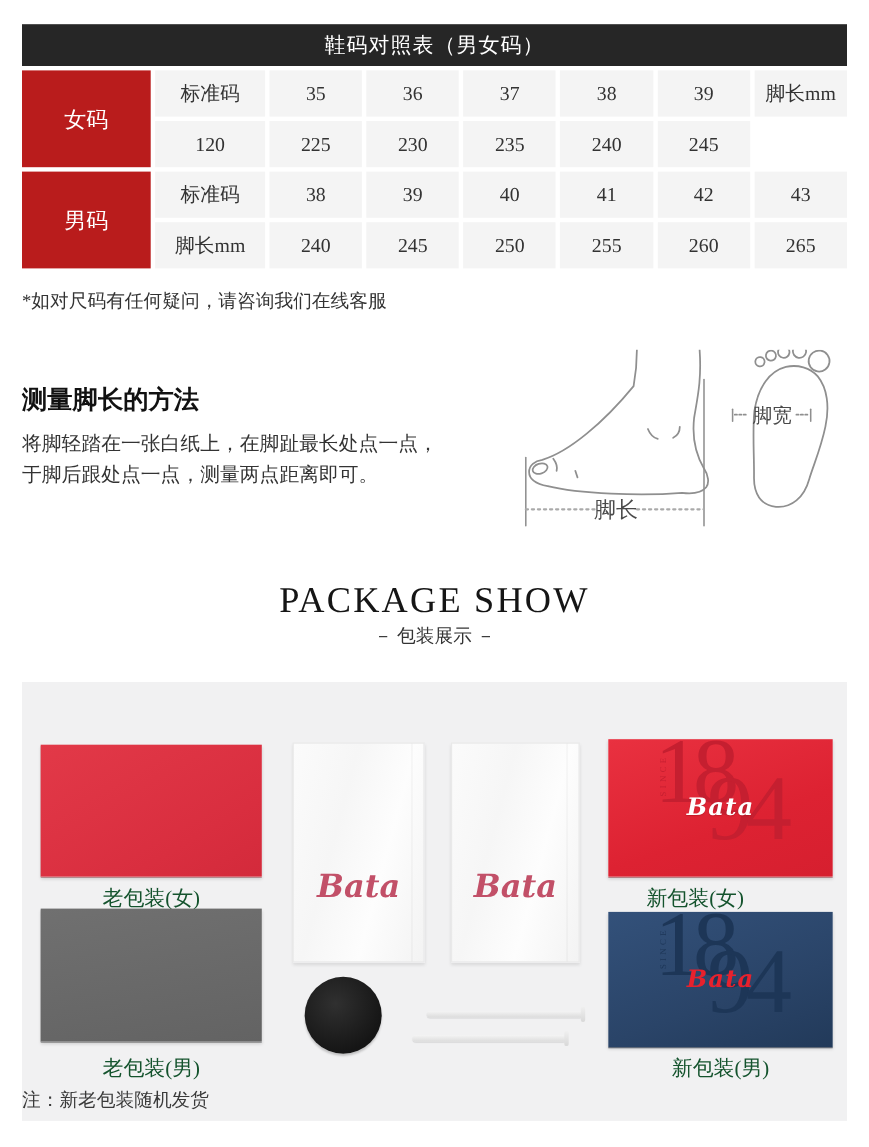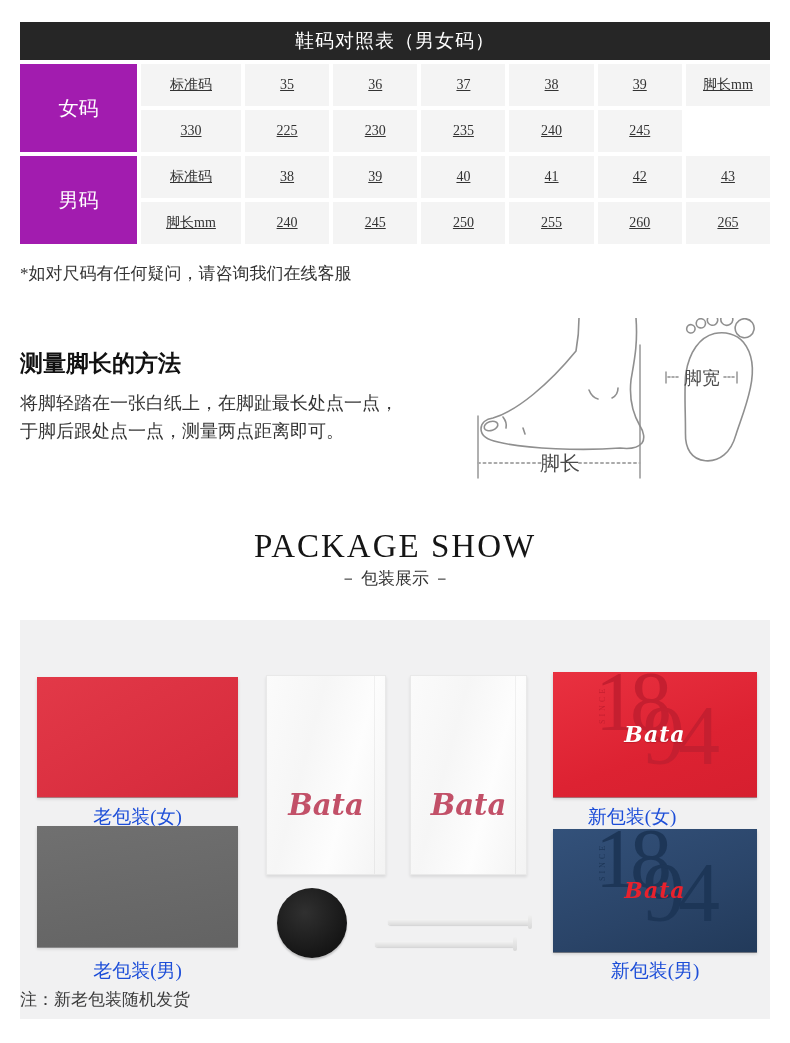--- a/index.html
+++ b/index.html
@@ -5,24 +5,24 @@
   html,body{margin:0;padding:0;background:#fff;}
   .page{position:relative;width:790px;height:1043px;background:#fff;overflow:hidden;
         font-family:"Liberation Serif","DejaVu Serif",serif;color:#2f2f2f;}
 
   
   .tblwrap{position:absolute;left:20px;top:22px;width:750px;}
   .tbl-header{height:38px;background:#262626;color:#fff;display:flex;align-items:center;
               justify-content:center;font-size:19px;letter-spacing:1px;}
   .tbl-group{display:grid;grid-template-columns:117px 100px repeat(6,1fr);
              grid-auto-rows:42px;gap:4px;margin-top:4px;}
-  .gh{grid-row:1/3;grid-column:1;background:#a21caf;color:#fff;display:flex;
+  .gh{grid-row:1/3;grid-column:1;background:#b91c1c;color:#fff;display:flex;
       align-items:center;justify-content:center;font-size:20px;}
   .cell{background:#f4f4f4;display:flex;align-items:center;justify-content:center;
-        font-size:14px;color:#333;text-decoration:underline;}
+        font-size:18px;color:#333;}
   .size-note{position:absolute;left:20px;top:262px;font-size:17px;color:#333;}
 
   
   .measure-heading{position:absolute;left:20px;top:348px;font-size:23px;font-weight:bold;color:#111;}
   .measure-text{position:absolute;left:20px;top:389px;font-size:18px;line-height:28px;color:#333;width:440px;}
   .foot-svg{position:absolute;left:455px;top:318px;}
 
   
   .pkg-title{position:absolute;left:0;top:528px;width:790px;text-align:center;
              font-size:33px;letter-spacing:2px;color:#151515;font-weight:400;}
@@ -67,21 +67,21 @@
             font-size:29px;color:#c25068;}
   .pad{position:absolute;left:257px;top:268px;width:70px;height:70px;border-radius:50%;
        background:radial-gradient(circle at 40% 35%,#303030,#151515 72%);
        box-shadow:0 2px 2px rgba(0,0,0,.2);}
   .stick{position:absolute;height:6px;border-radius:3px;
          background:linear-gradient(#f4f4f4,#dcdcdc);box-shadow:0 1px 1px rgba(0,0,0,.12);}
   .stick::after{content:"";position:absolute;right:-2px;top:-4px;width:4px;height:14px;
                 background:linear-gradient(#f0f0f0,#d8d8d8);border-radius:2px;}
   .stick1{left:368px;top:299px;width:142px;}
   .stick2{left:355px;top:321px;width:140px;}
-  .plabel{position:absolute;text-align:center;font-size:19px;color:#1d4ed8;}
+  .plabel{position:absolute;text-align:center;font-size:19px;color:#14532d;}
   .lab-old-w{left:17px;width:201px;top:184px;}
   .lab-old-m{left:17px;width:201px;top:338px;}
   .lab-new-w{left:510px;width:204px;top:184px;}
   .lab-new-m{left:533px;width:204px;top:338px;}
   .panel-note{position:absolute;left:0;width:750px;top:368px;
               font-size:17px;color:#3a3a3a;}
 </style>
 </head>
 <body>
 
@@ -92,21 +92,21 @@
 
     <div class="tbl-group">
       <div class="gh">女码</div>
       <div class="cell">标准码</div>
       <div class="cell">35</div>
       <div class="cell">36</div>
       <div class="cell">37</div>
       <div class="cell">38</div>
       <div class="cell">39</div>
       <div class="cell">脚长mm</div>
-      <div class="cell">330</div>
+      <div class="cell">120</div>
       <div class="cell">225</div>
       <div class="cell">230</div>
       <div class="cell">235</div>
       <div class="cell">240</div>
       <div class="cell">245</div>
     </div>
 
     <div class="tbl-group">
       <div class="gh">男码</div>
       <div class="cell">标准码</div>

